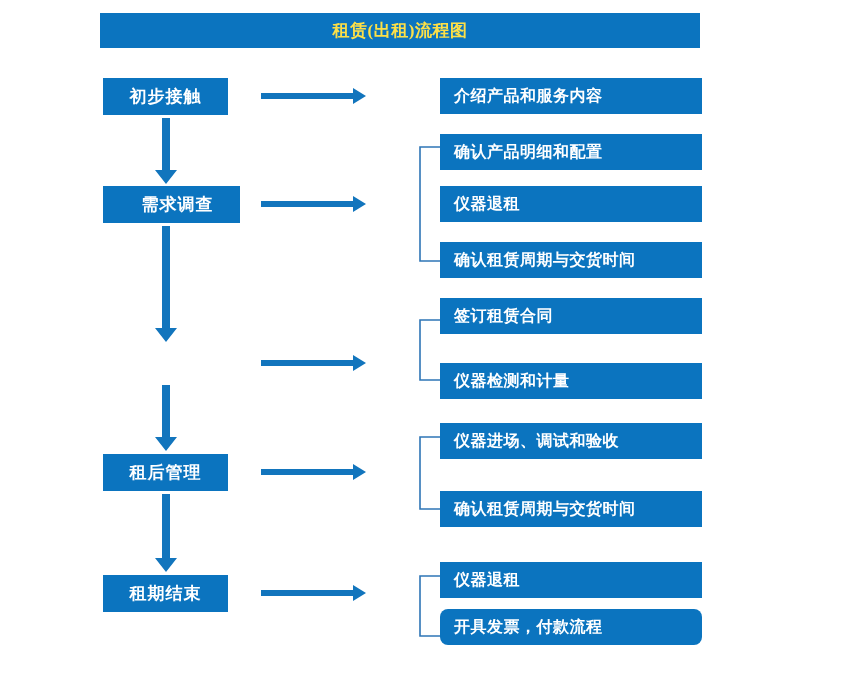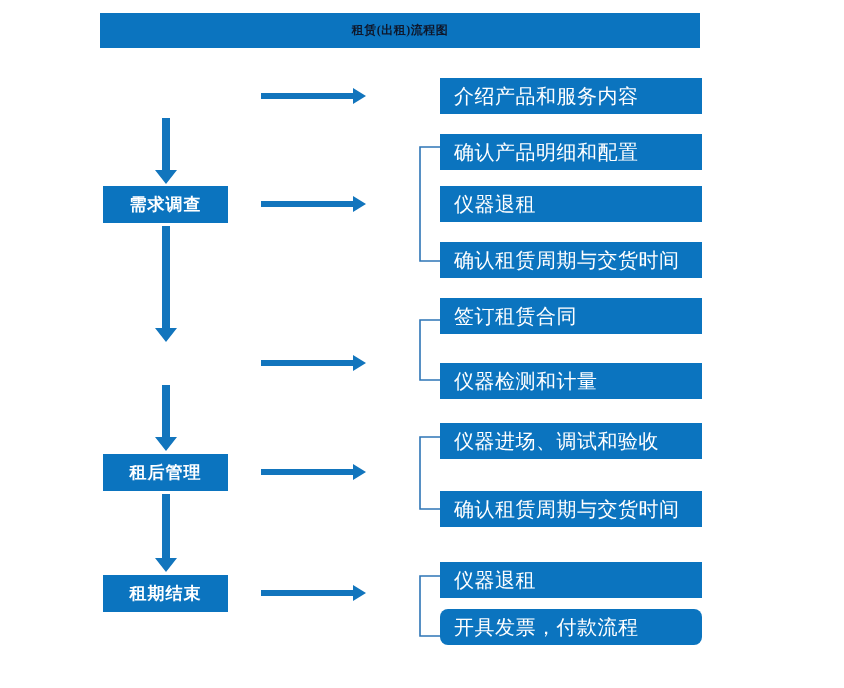--- a/index.html
+++ b/index.html
@@ -22,22 +22,22 @@
   }
 
   
   .title-bar {
     position: absolute;
     left: 100px;
     top: 13px;
     width: 600px;
     height: 35px;
     background: #0b74bf;
-    color: #0f172a;
-    font-size: 12px;
+    color: #fde047;
+    font-size: 17px;
     font-weight: bold;
     display: flex;
     align-items: center;
     justify-content: center;
     letter-spacing: 0.5px;
   }
 
   
   .stage-box {
     position: absolute;
@@ -54,22 +54,22 @@
   }
 
   
   .detail-box {
     position: absolute;
     left: 440px;
     width: 262px;
     height: 36px;
     background: #0b74bf;
     color: #ffffff;
-    font-size: 20px;
-    font-weight: normal;
+    font-size: 16px;
+    font-weight: bold;
     display: flex;
     align-items: center;
     padding-left: 14px;
     box-sizing: border-box;
     letter-spacing: 0.5px;
   }
 
   
   .h-arrow {
     position: absolute;
@@ -93,21 +93,22 @@
   }
   .bracket svg { display: block; }
 </style>
 </head>
 <body>
 
 <div class="canvas">
 
   <div class="title-bar">租赁(出租)流程图</div>
 
-  <div class="stage-box" style="left:103px; top:186px;">需求调查</div>
+  <div class="stage-box" style="left:103px; top:78px;">初步接触</div>
+  <div class="stage-box" style="left:103px; top:186px;padding-left:12px;">需求调查</div>
   <div class="stage-box" style="left:103px; top:575px;">租期结束</div>
   <div class="stage-box" style="left:103px; top:454px;">租后管理</div>
 
   <div class="v-arrow" style="top:118px; height:66px;">
     <svg width="28" height="66" viewBox="0 0 28 66">
       <polygon points="10,0 18,0 18,52 25,52 14,66 3,52 10,52" fill="#1275bd"></polygon>
     </svg>
   </div>
   <div class="v-arrow" style="top:226px; height:116px;">
     <svg width="28" height="116" viewBox="0 0 28 116">

